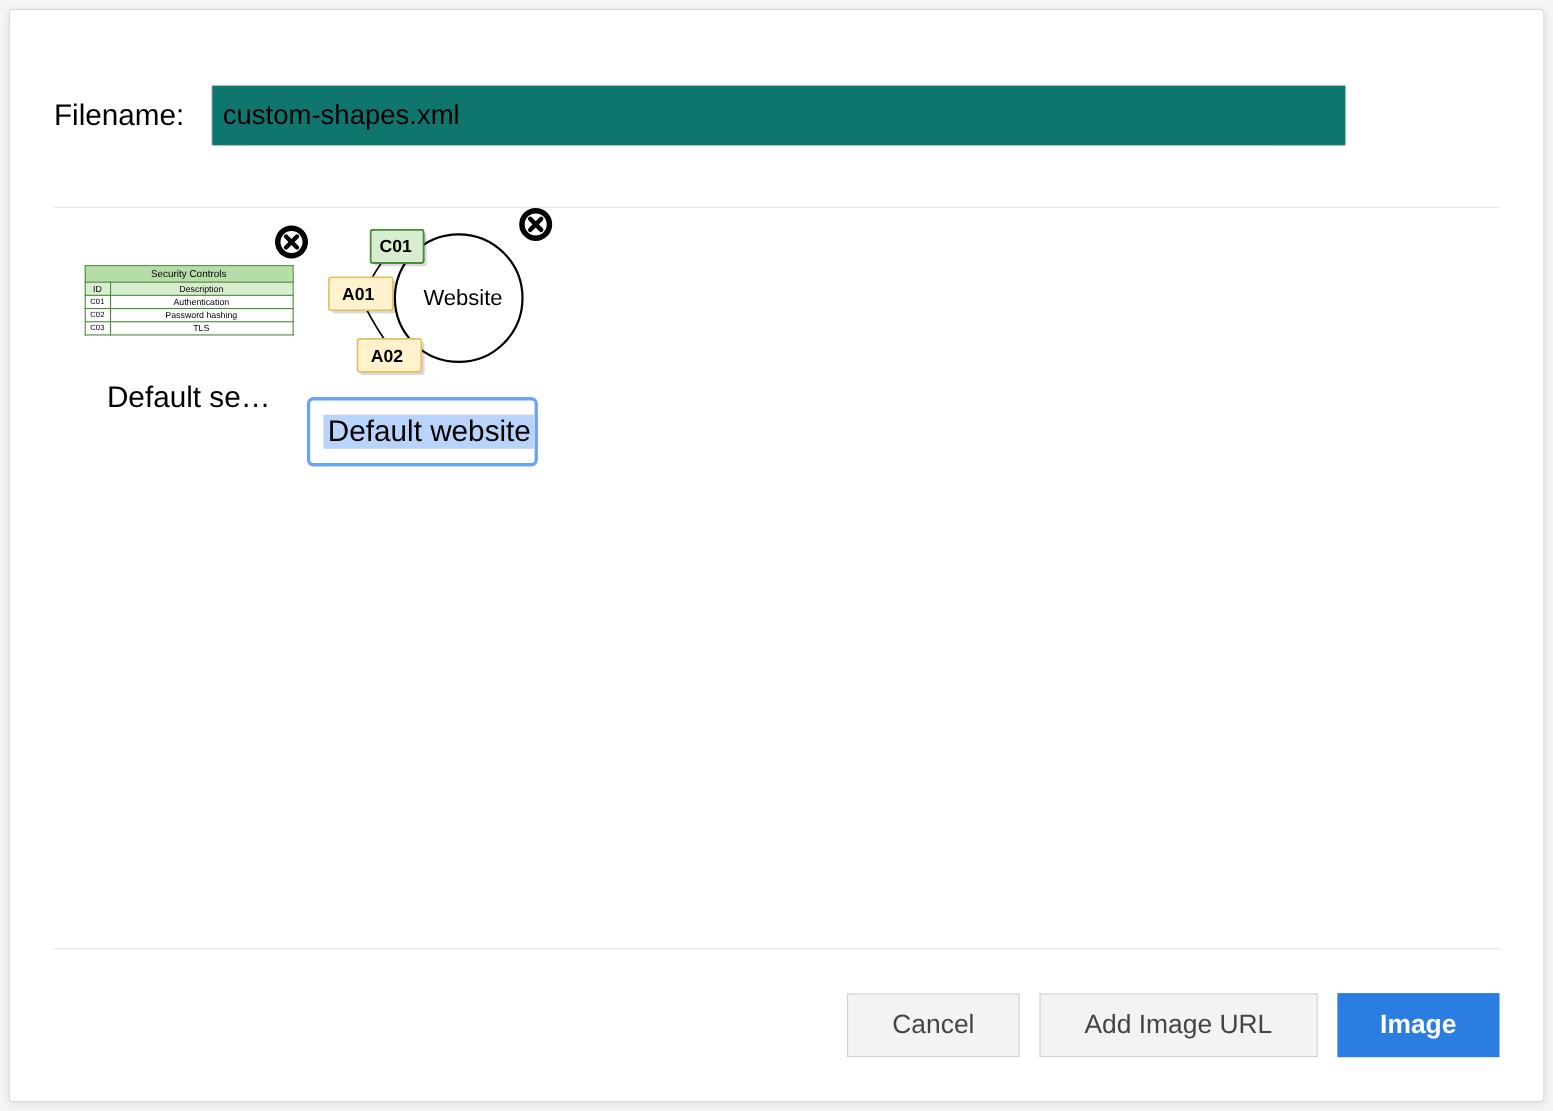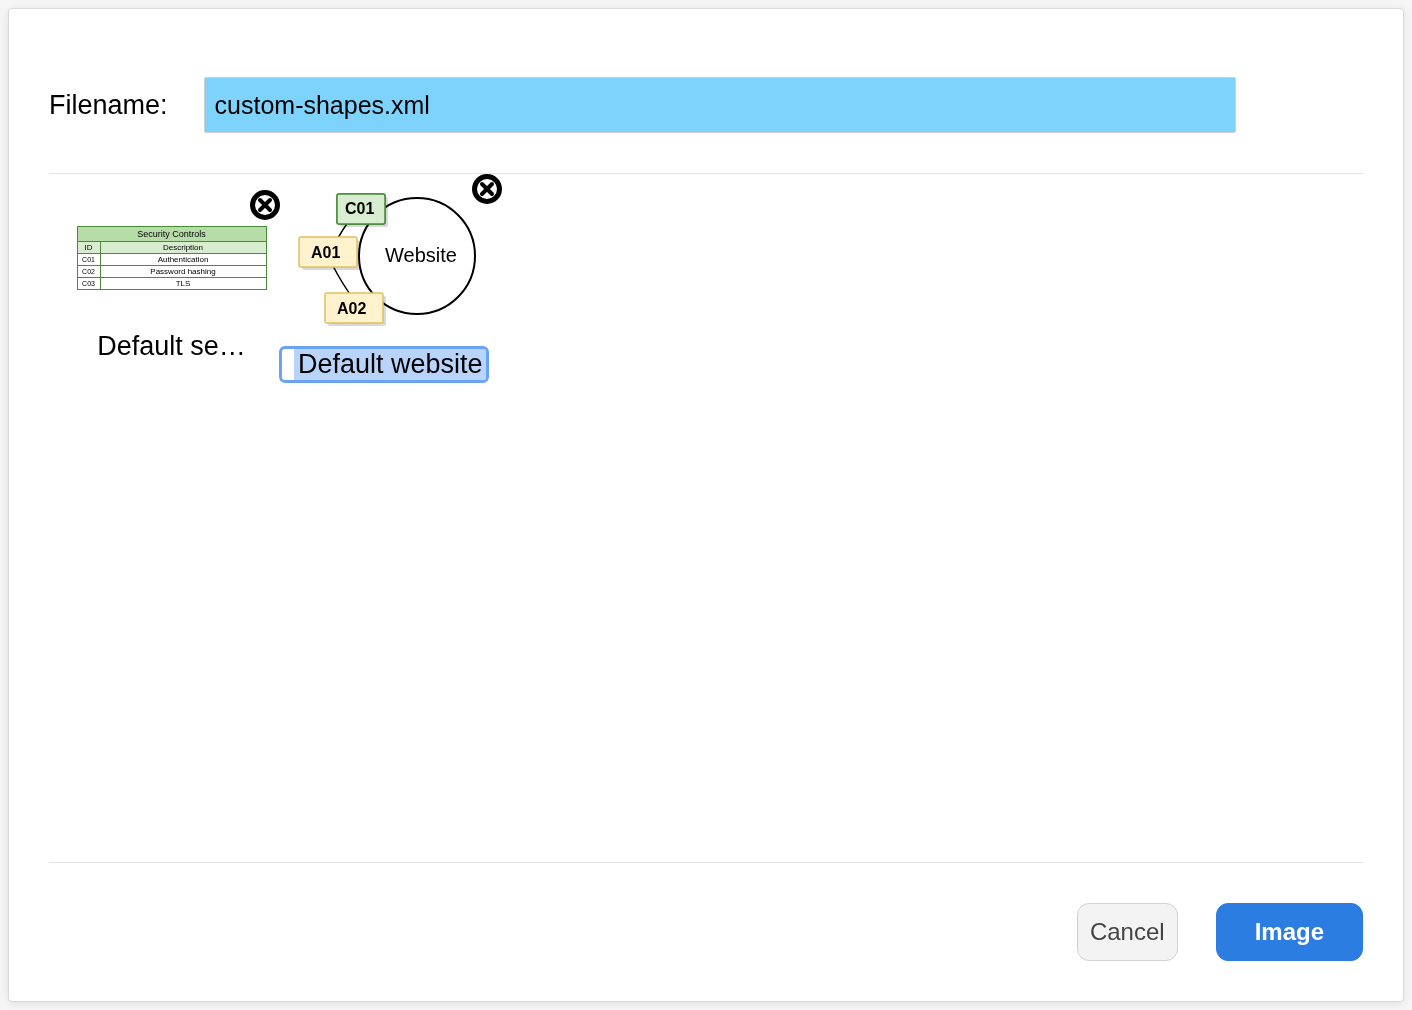--- a/index.html
+++ b/index.html
@@ -21,37 +21,37 @@
     border: 1px solid #d9d9d9;
     border-radius: 4px;
     box-shadow: 0 2px 8px rgba(0,0,0,0.08);
     padding: 28px 40px 32px 40px;
   }
 
   
   .filename-row {
     display: flex;
     align-items: center;
-    gap: 36px;
+    gap: 24px;
     margin-top: 40px;
-    margin-bottom: 40px;
+    margin-bottom: 55px;
   }
   .filename-label {
     font-size: 27px;
   }
   .filename-input {
     flex: none;
     width: 1010px;
     height: 46px;
     font-size: 25px;
     padding: 4px 10px;
     border: 1px solid #cfcfcf;
     border-radius: 2px;
     outline: none;
-    background: #7dd3fc;
+    background: #0f766e;
   }
 
   .divider {
     border: none;
     border-top: 1px solid #e3e3e3;
     margin: 0;
   }
 
   
   .library {
@@ -72,21 +72,21 @@
     overflow: hidden;
     text-overflow: ellipsis;
     width: 180px;
     margin-left: auto;
     margin-right: auto;
   }
   .caption.selected {
     display: inline-block;
     border: 3px solid #6aa3f4;
     border-radius: 6px;
-    padding: 0 12px;
+    padding: 13px 12px;
     background: #fff;
   }
   .caption.selected .seltext {
     background: #b9d4fb;
     padding: 0 4px;
     display: inline-block;
   }
 
   .delete-badge {
     position: absolute;
@@ -171,28 +171,27 @@
     bottom: 40px;
   }
   .footer .divider { margin-bottom: 40px; }
   .btn-row {
     display: flex;
     justify-content: flex-end;
     gap: 18px;
   }
   .btn {
     font-size: 24px;
-    padding: 14px 12px;
+    padding: 14px 40px;
     background: #f3f3f3;
     border: 1px solid #d2d2d2;
-    border-radius: 12px;
+    border-radius: 0;
     color: #444;
     cursor: pointer;
     font-weight: 500;
-    margin-left: 20px;
   }
   .btn.primary {
     background: #2b7de1;
     border-color: #2b7de1;
     color: #fff;
     font-weight: 600;
     padding-left: 38px;
     padding-right: 38px;
   }
 </style>
@@ -290,17 +289,18 @@
         <span class="seltext">Default website</span>
       </div>
     </div>
 
   </div>
 
   <div class="footer">
     <hr class="divider">
     <div class="btn-row">
       <button class="btn">Cancel</button>
+      <button class="btn">Add Image URL</button>
       <button class="btn primary">Image</button>
     </div>
   </div>
 
 </div>
 
 </body></html>

